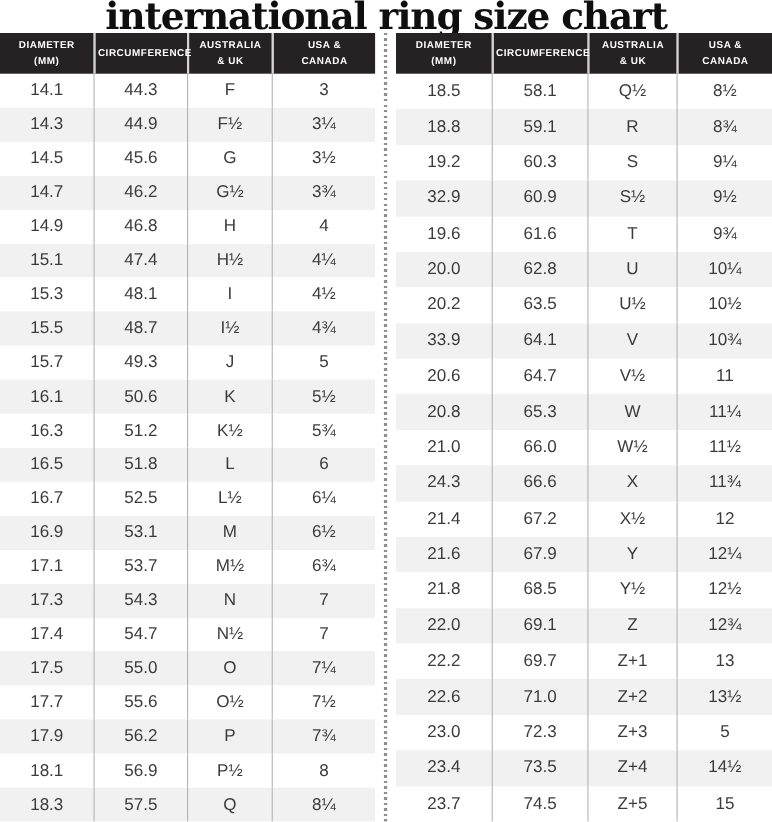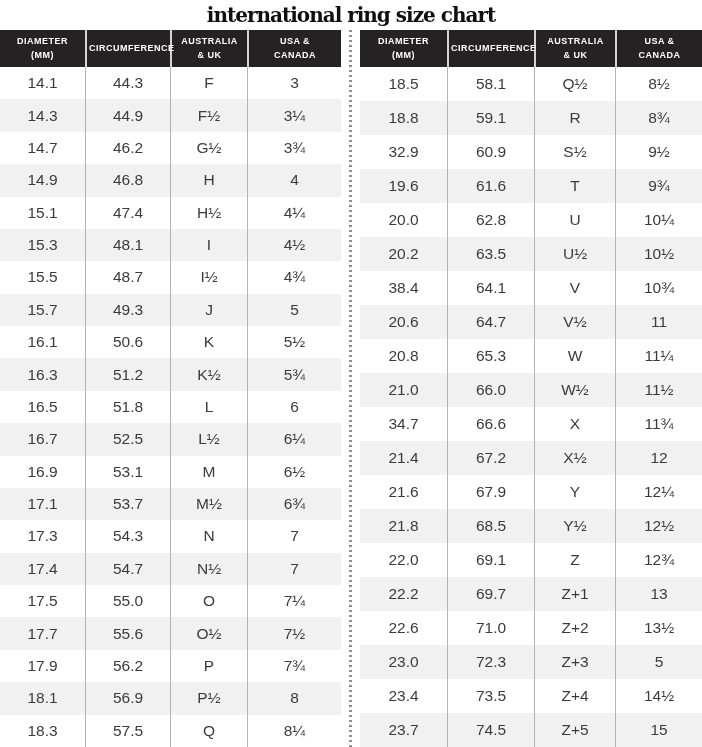--- a/index.html
+++ b/index.html
@@ -10,21 +10,21 @@
     background:#fff;
     font-family:"Liberation Sans", sans-serif;
   }
   .title{
     margin:0;
     height:30px;
     line-height:30px;
     text-align:center;
     font-family:"DejaVu Serif", serif;
     font-weight:700;
-    font-size:20px;
+    font-size:34px;
     letter-spacing:-1px;
     color:#0f0f0f;
   }
   .tables{
     display:flex;
     width:702px;
     height:717px;
     align-items:stretch;
   }
   table.size-table{
@@ -105,20 +105,26 @@
           <td class="cell">F</td>
           <td class="cell">3</td>
         </tr>
           <tr>
           <td class="cell">14.3</td>
           <td class="cell">44.9</td>
           <td class="cell">F½</td>
           <td class="cell">3¼</td>
         </tr>
           <tr>
+          <td class="cell">14.5</td>
+          <td class="cell">45.6</td>
+          <td class="cell">G</td>
+          <td class="cell">3½</td>
+        </tr>
+          <tr>
           <td class="cell">14.7</td>
           <td class="cell">46.2</td>
           <td class="cell">G½</td>
           <td class="cell">3¾</td>
         </tr>
           <tr>
           <td class="cell">14.9</td>
           <td class="cell">46.8</td>
           <td class="cell">H</td>
           <td class="cell">4</td>
@@ -258,20 +264,26 @@
           <td class="cell">Q½</td>
           <td class="cell">8½</td>
         </tr>
           <tr>
           <td class="cell">18.8</td>
           <td class="cell">59.1</td>
           <td class="cell">R</td>
           <td class="cell">8¾</td>
         </tr>
           <tr>
+          <td class="cell">19.2</td>
+          <td class="cell">60.3</td>
+          <td class="cell">S</td>
+          <td class="cell">9¼</td>
+        </tr>
+          <tr>
           <td class="cell">32.9</td>
           <td class="cell">60.9</td>
           <td class="cell">S½</td>
           <td class="cell">9½</td>
         </tr>
           <tr>
           <td class="cell">19.6</td>
           <td class="cell">61.6</td>
           <td class="cell">T</td>
           <td class="cell">9¾</td>
@@ -282,21 +294,21 @@
           <td class="cell">U</td>
           <td class="cell">10¼</td>
         </tr>
           <tr>
           <td class="cell">20.2</td>
           <td class="cell">63.5</td>
           <td class="cell">U½</td>
           <td class="cell">10½</td>
         </tr>
           <tr>
-          <td class="cell">38.4</td>
+          <td class="cell">33.9</td>
           <td class="cell">64.1</td>
           <td class="cell">V</td>
           <td class="cell">10¾</td>
         </tr>
           <tr>
           <td class="cell">20.6</td>
           <td class="cell">64.7</td>
           <td class="cell">V½</td>
           <td class="cell">11</td>
         </tr>
@@ -306,21 +318,21 @@
           <td class="cell">W</td>
           <td class="cell">11¼</td>
         </tr>
           <tr>
           <td class="cell">21.0</td>
           <td class="cell">66.0</td>
           <td class="cell">W½</td>
           <td class="cell">11½</td>
         </tr>
           <tr>
-          <td class="cell">34.7</td>
+          <td class="cell">24.3</td>
           <td class="cell">66.6</td>
           <td class="cell">X</td>
           <td class="cell">11¾</td>
         </tr>
           <tr>
           <td class="cell">21.4</td>
           <td class="cell">67.2</td>
           <td class="cell">X½</td>
           <td class="cell">12</td>
         </tr>

